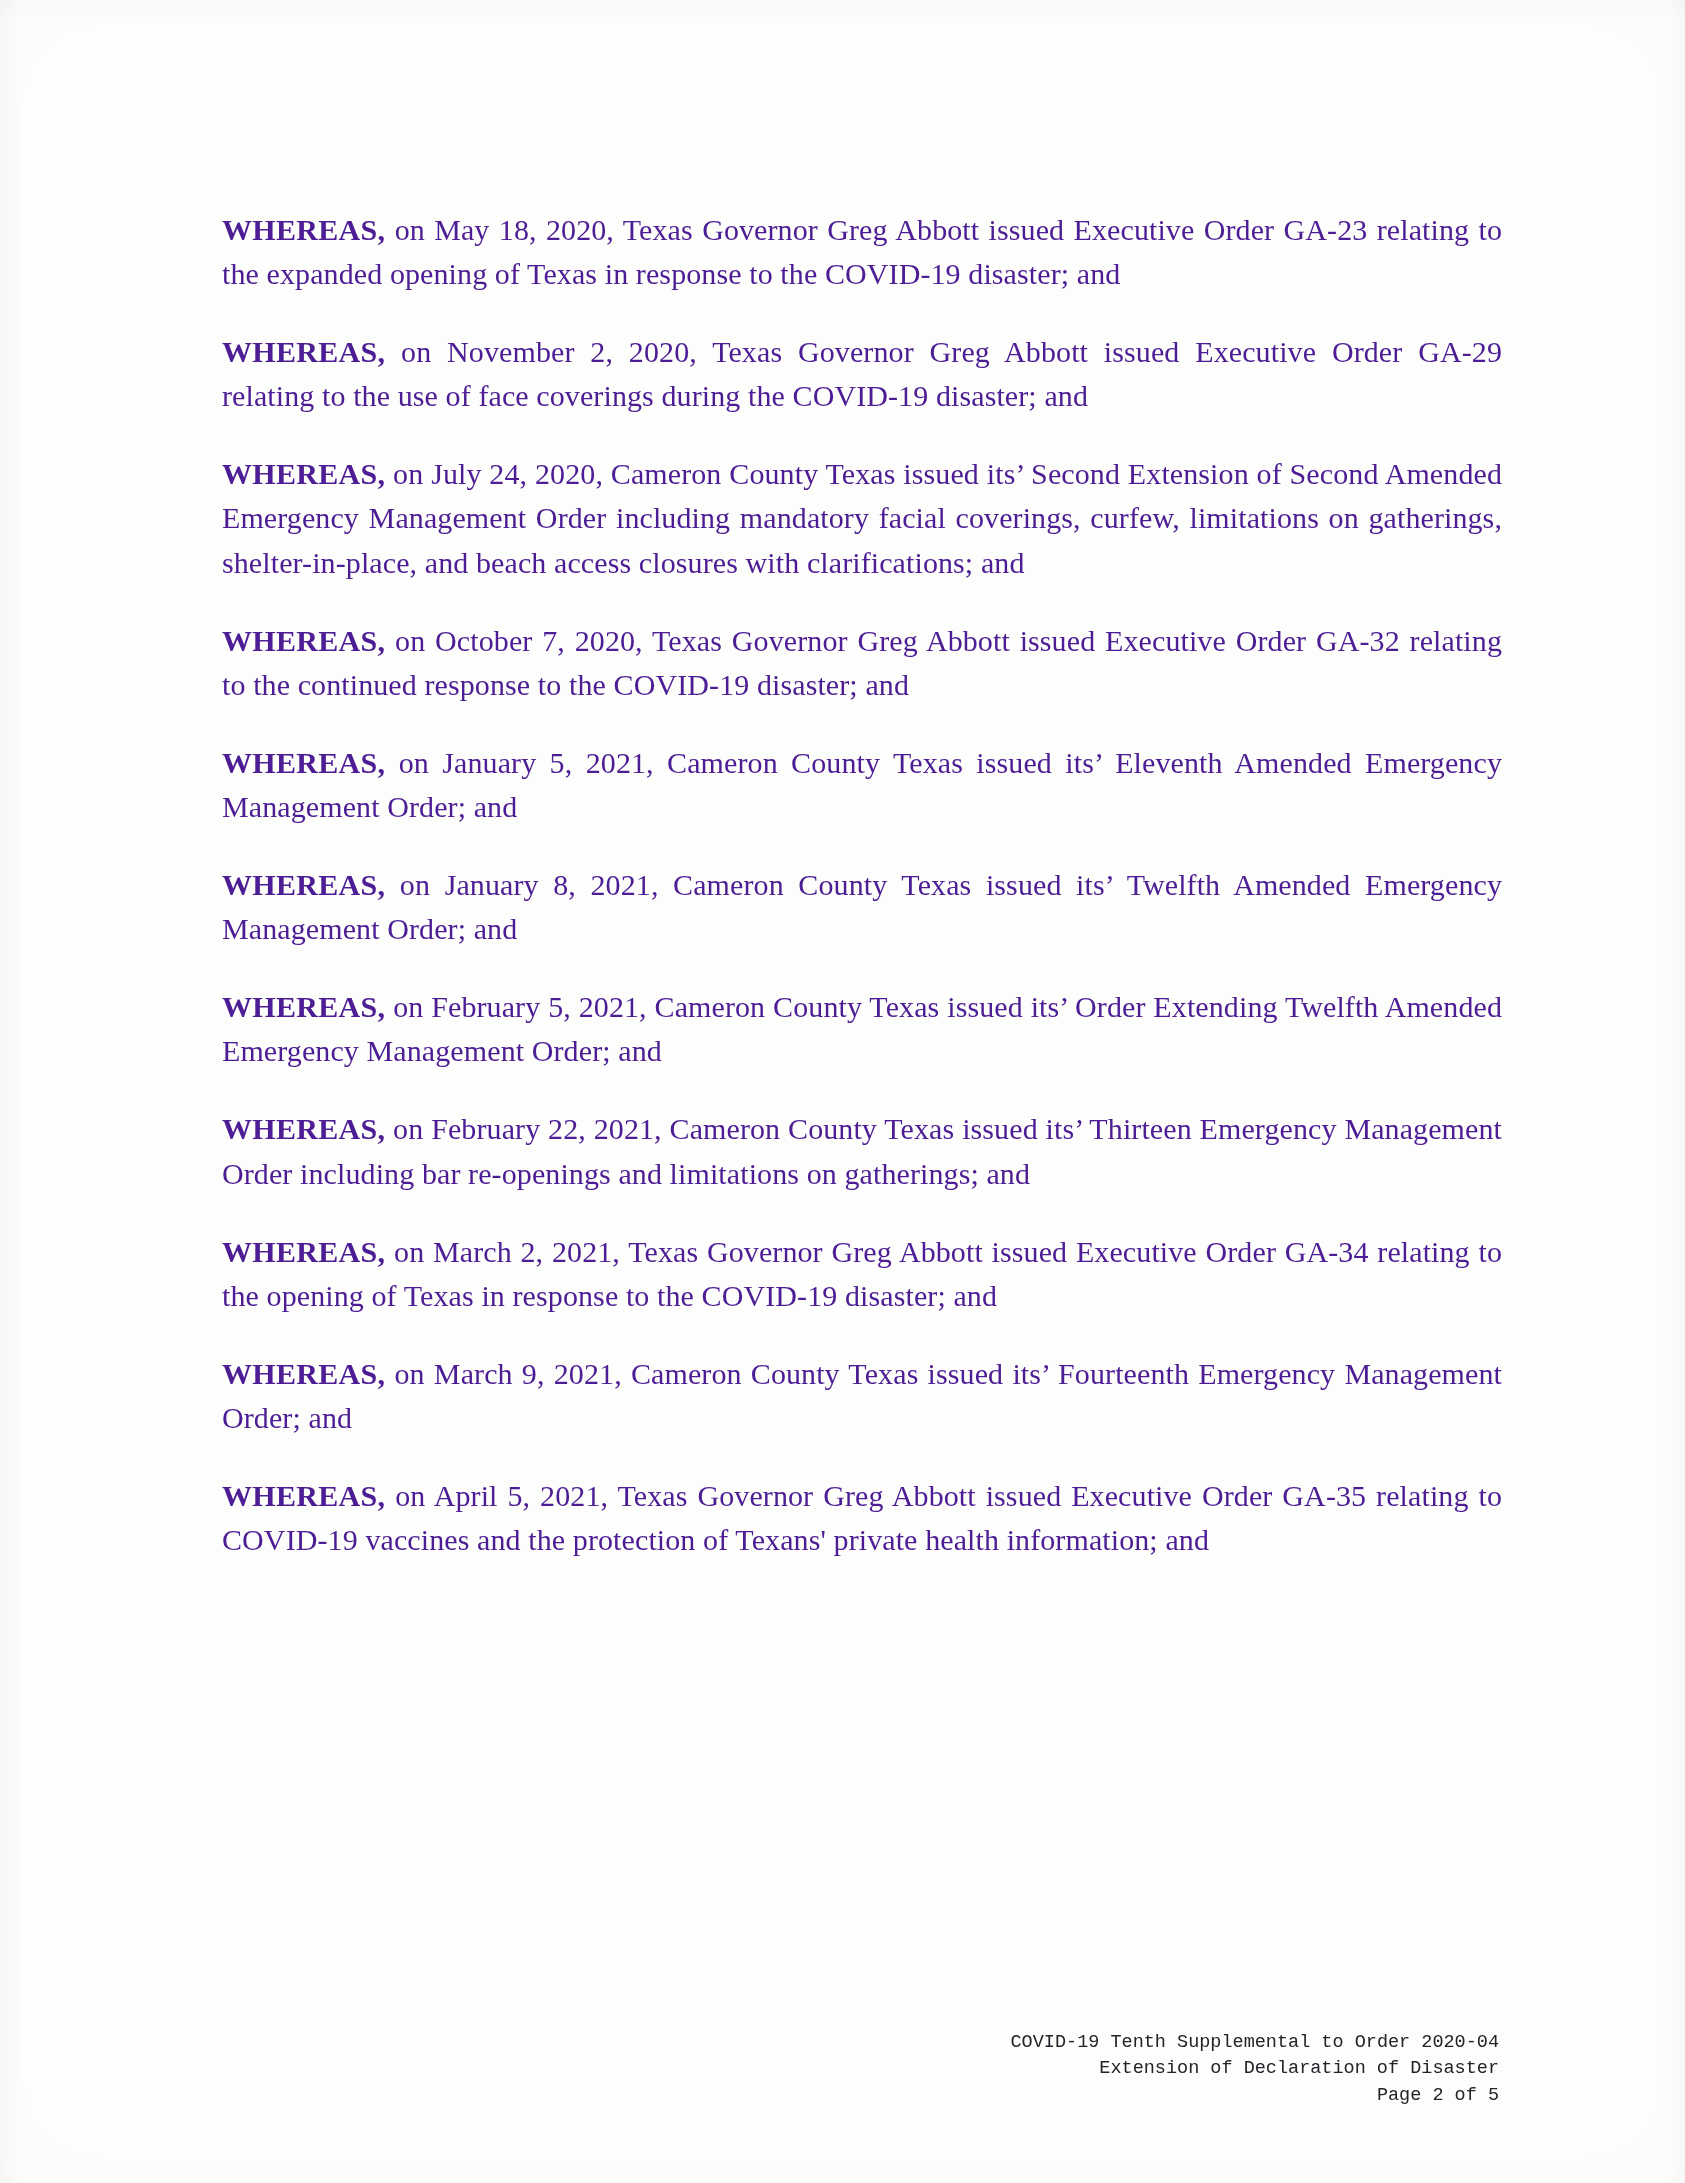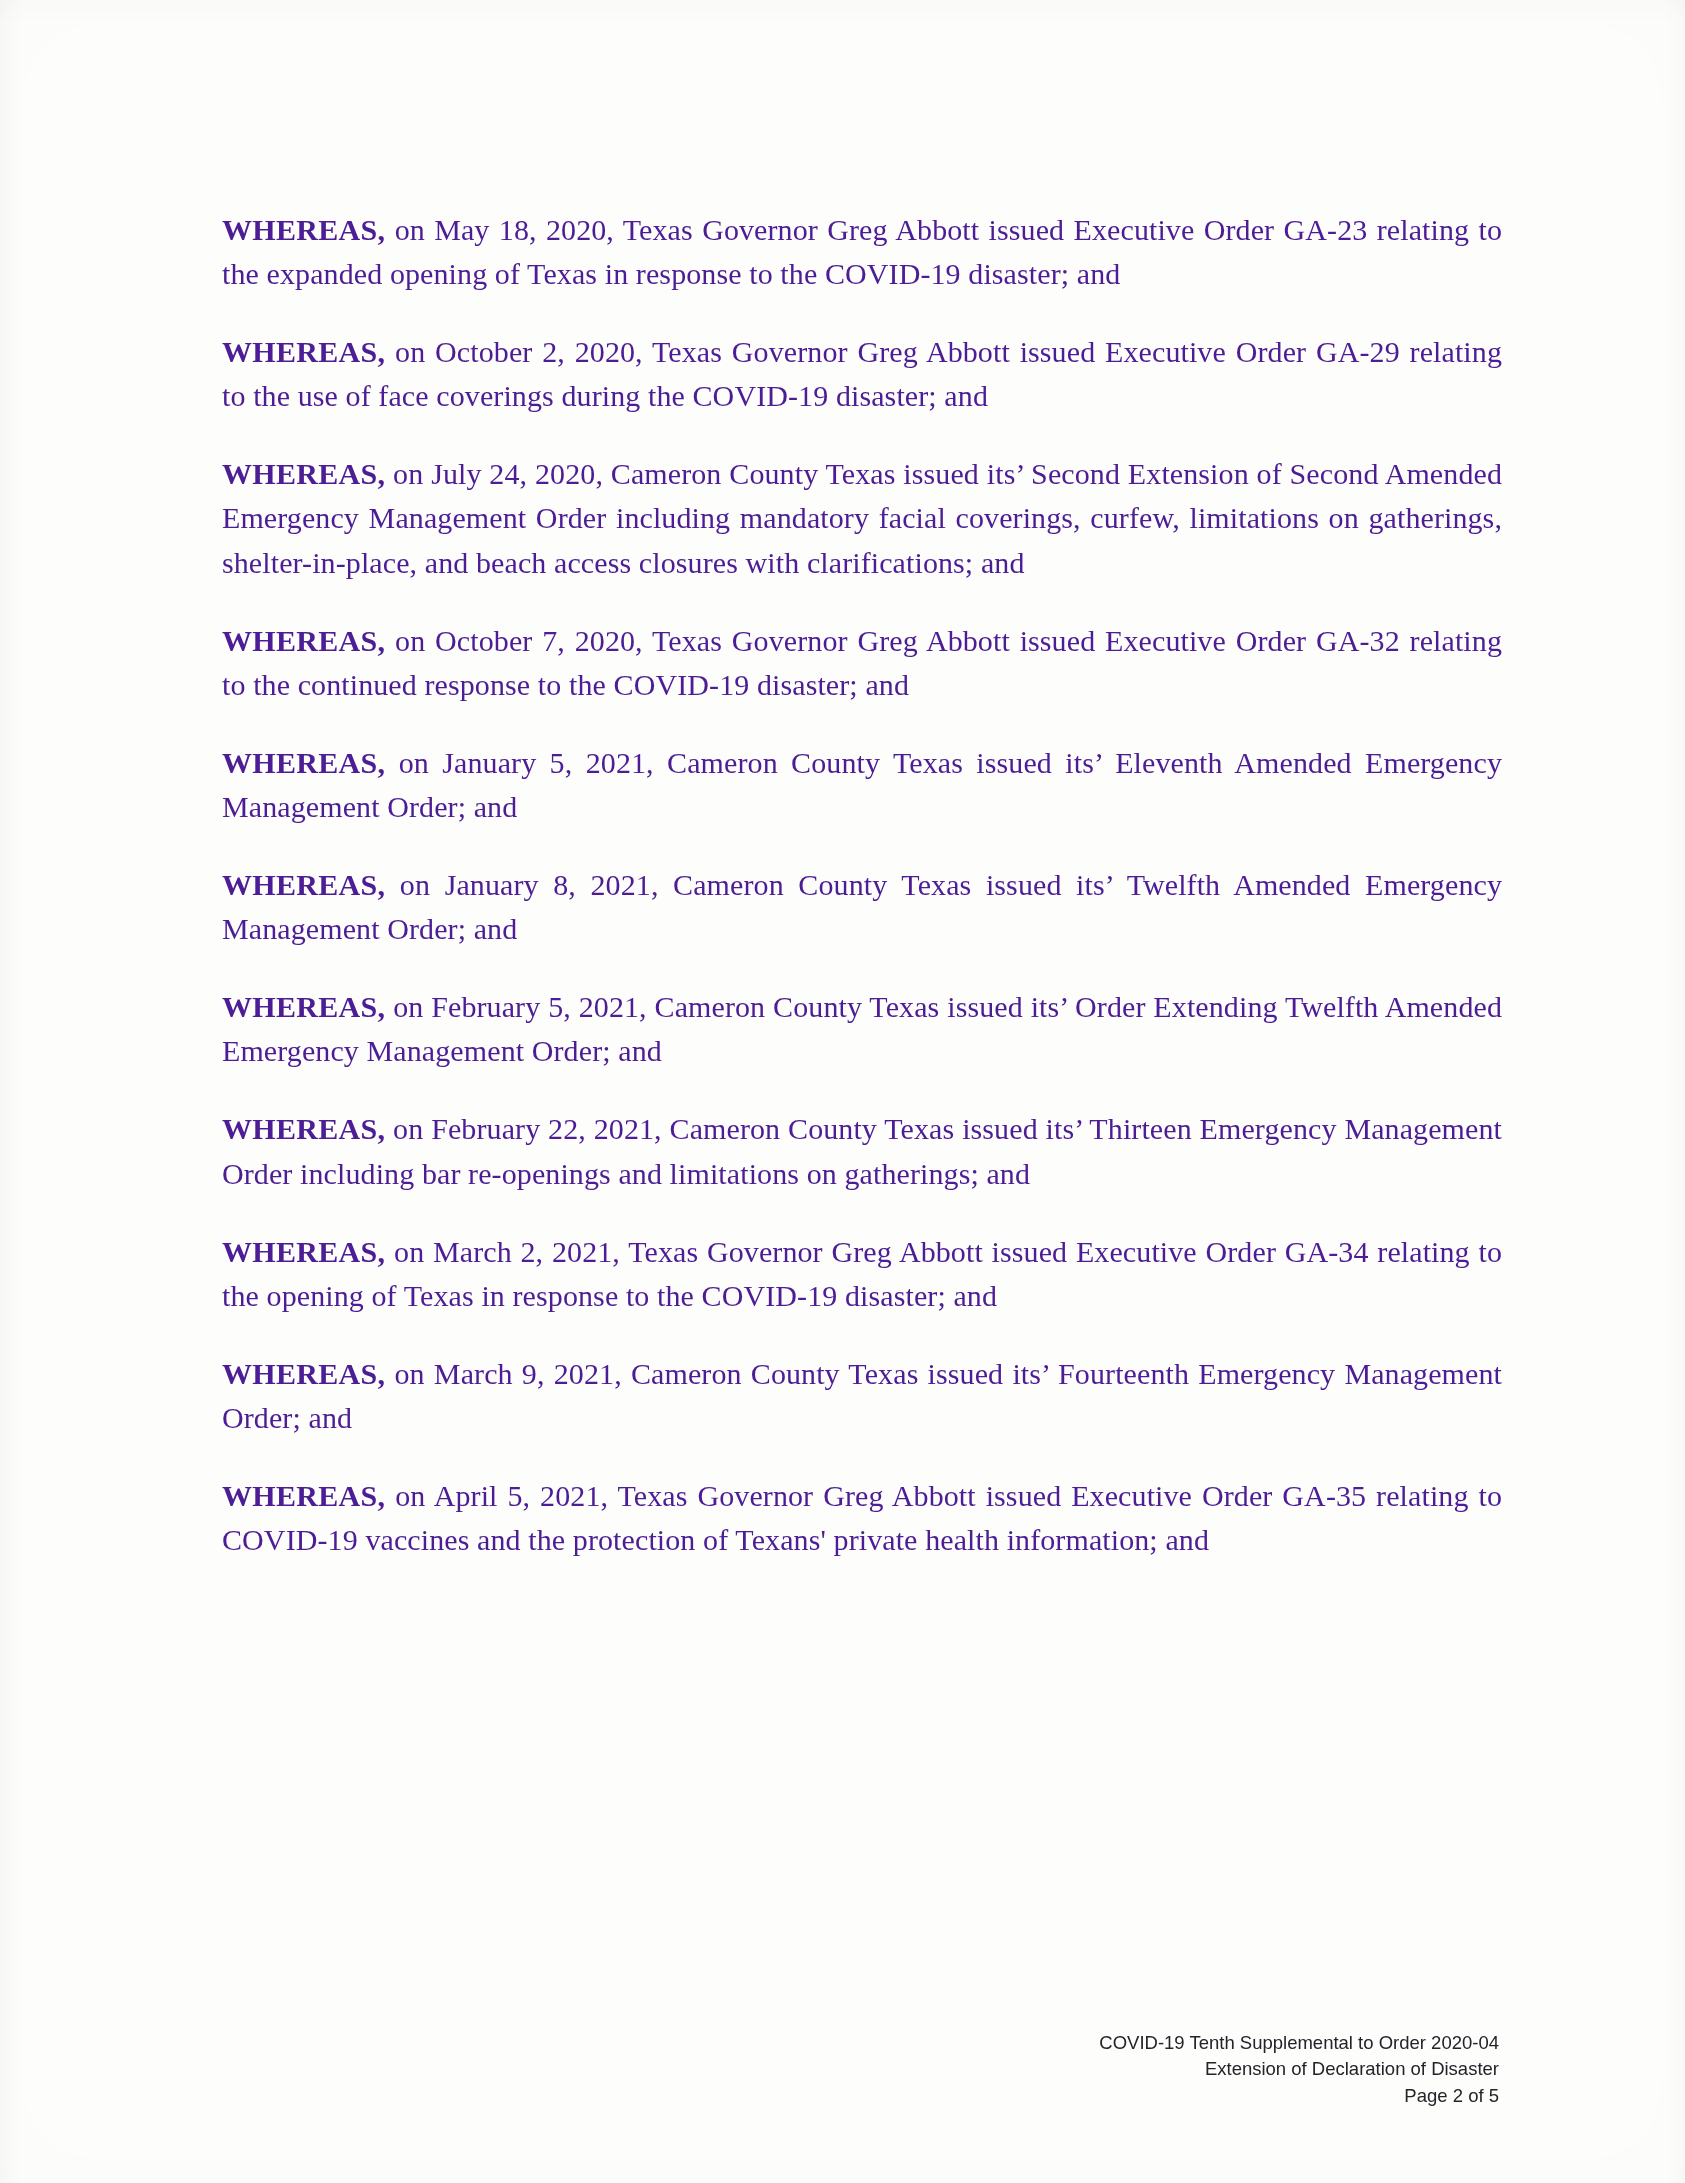--- a/index.html
+++ b/index.html
@@ -58,21 +58,21 @@
   .clause .lead {
     font-weight: bold;
     letter-spacing: 0.3px;
   }
 
   .footer {
     position: absolute;
     right: 186px;
     bottom: 74px;
     text-align: right;
-    font-family: Liberation Sans, sans-serif;
+    font-family: Liberation Mono, monospace;
     font-size: 18.5px;
     line-height: 1.42;
     color: #23232a;
     margin-top: 20px;
   }
 
   .footer div {
     white-space: nowrap;
   }
 </style>
@@ -81,21 +81,21 @@
 
 <div class="page">
 
   <div class="content">
 
     <p class="clause">
       <span class="lead">WHEREAS,</span><span> on May 18, 2020, Texas Governor Greg Abbott issued Executive Order GA-23 relating to the expanded opening of Texas in response to the COVID-19 disaster; and</span>
     </p>
 
     <p class="clause">
-      <span class="lead">WHEREAS,</span><span> on October 2, 2020, Texas Governor Greg Abbott issued Executive Order GA-29 relating to the use of face coverings during the COVID-19 disaster; and</span>
+      <span class="lead">WHEREAS,</span><span> on November 2, 2020, Texas Governor Greg Abbott issued Executive Order GA-29 relating to the use of face coverings during the COVID-19 disaster; and</span>
     </p>
 
     <p class="clause">
       <span class="lead">WHEREAS,</span><span> on July 24, 2020, Cameron County Texas issued its’ Second Extension of Second Amended Emergency Management Order including mandatory facial coverings, curfew, limitations on gatherings, shelter-in-place, and beach access closures with clarifications; and</span>
     </p>
 
     <p class="clause">
       <span class="lead">WHEREAS,</span><span> on October 7, 2020, Texas Governor Greg Abbott issued Executive Order GA-32 relating to the continued response to the COVID-19 disaster; and</span>
     </p>
 

